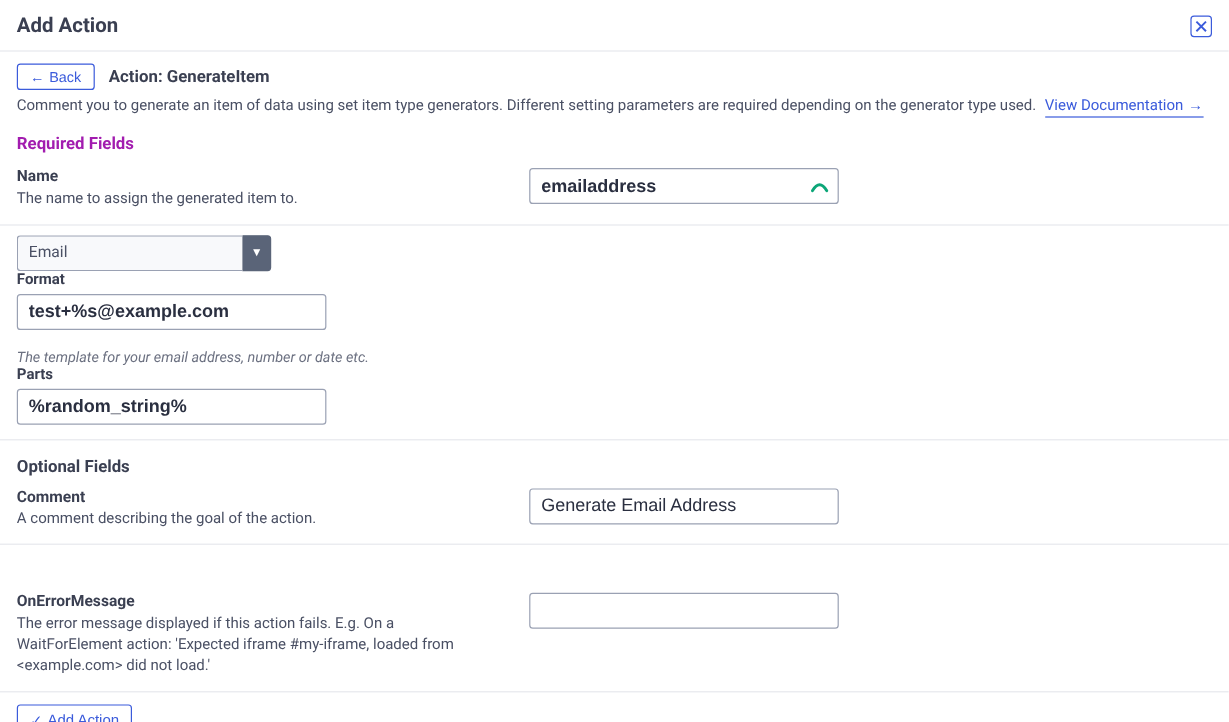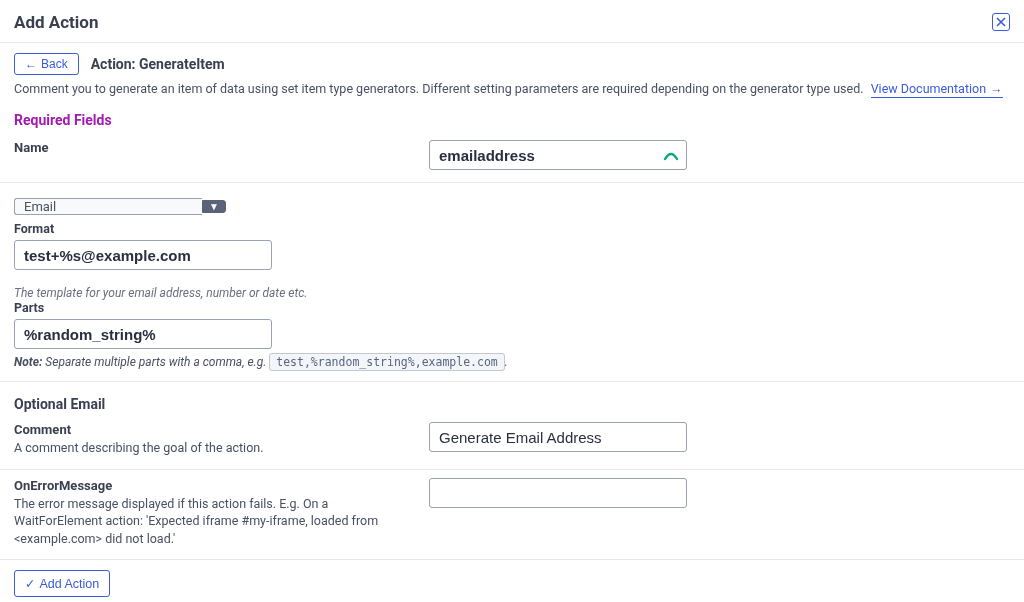--- a/index.html
+++ b/index.html
@@ -83,20 +83,21 @@
   .opt-label {
     color: #3a3f51;
     font-weight: 700;
     font-size: 14px;
     padding: 14px 14px 10px 14px;
   }
   .field-row {
     display: flex;
     padding: 8px 14px 12px 14px;
     border-bottom: 1px solid #e6e8ed;
+    gap: 12px;
   }
   .field-left {
     width: 415px;
     flex-shrink: 0;
     padding-right: 12px;
   }
   .field-right {
     flex: 1;
   }
   .field-name {
@@ -155,21 +156,20 @@
   .name-icon {
     position: absolute;
     right: 8px;
     top: 7px;
     color: #0ca678;
   }
   .select-wrap {
     display: flex;
     width: 212px;
     height: 30px;
-    align-items: center;
   }
   .select-box {
     flex: 1;
     border: 1px solid #9aa1b3;
     border-right: none;
     border-radius: 3px 0 0 3px;
     display: flex;
     align-items: center;
     padding: 0 9px;
     font-size: 13px;
@@ -201,21 +201,21 @@
     color: #3b5bdb;
     background: #fff;
     border-radius: 3px;
     padding: 5px 10px;
     font-size: 12.5px;
     cursor: pointer;
     display: inline-flex;
     align-items: center;
     gap: 4px;
   }
-  .no-bottom-border { border-bottom: none; }
+  .no-bottom-border { border-bottom: none; margin-top: 32px; }
 </style>
 </head>
 <body>
 
 <div class="header">
   <h1>Add Action</h1>
   <div class="close-btn">
     <svg width="10" height="10" viewBox="0 0 10 10">
         <path d="M1 1 L9 9 M9 1 L1 9" stroke="#3b5bdb" stroke-width="1.6" fill="none"></path>
       </svg>
@@ -235,20 +235,21 @@
   <a href="#" class="doc-link">
     <span>View Documentation</span><span class="doc-arrow">→</span>
   </a>
 </div>
 
 <div class="section-label">Required Fields</div>
 
 <div class="field-row">
   <div class="field-left">
     <div class="field-name">Name</div>
+    <div class="field-desc">The name to assign the generated item to.</div>
   </div>
   <div class="field-right">
     <div class="name-wrap">
       <input type="text" value="emailaddress" style="">
       <span class="name-icon">
         <svg width="16" height="16" viewBox="0 0 16 16">
             <path d="M2 12 Q8 2 14 12" stroke="#0ca678" stroke-width="2.4" fill="none" stroke-linecap="round"></path>
           </svg>
       </span>
     </div>
@@ -261,27 +262,24 @@
       <div class="select-box">Email</div>
       <div class="select-btn">▼</div>
     </div>
 
     <div class="sub-label">Format</div>
     <input type="text" value="test+%s@example.com" style="">
     <div class="sub-hint">The template for your email address, number or date etc.</div>
 
     <div class="sub-label">Parts</div>
     <input type="text" value="%random_string%" style="">
-    <div class="sub-note">
-      <b>Note:</b><span> Separate multiple parts with a comma, e.g. </span><span class="code-hint">test,%random_string%,example.com</span><span>.</span>
-    </div>
-  </div>
-</div>
-
-<div class="opt-label">Optional Email</div>
+  </div>
+</div>
+
+<div class="opt-label">Optional Fields</div>
 
 <div class="field-row" style="padding-top:0;">
   <div class="field-left">
     <div class="field-name">Comment</div>
     <div class="field-desc">A comment describing the goal of the action.</div>
   </div>
   <div class="field-right">
     <input type="text" class="focused" style="font-weight: 400;" value="Generate Email Address">
   </div>
 </div>

